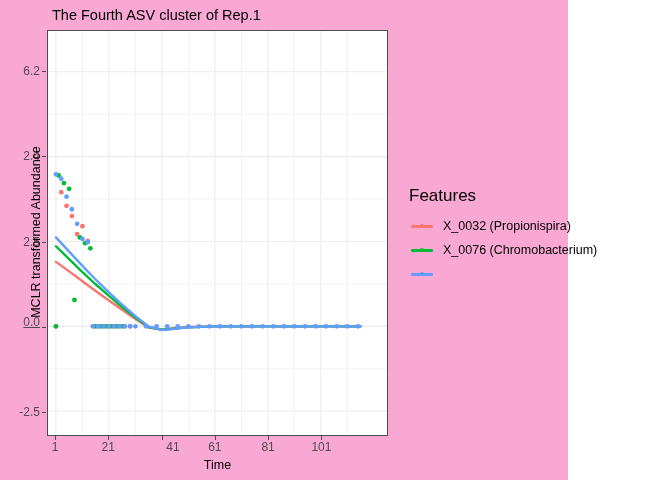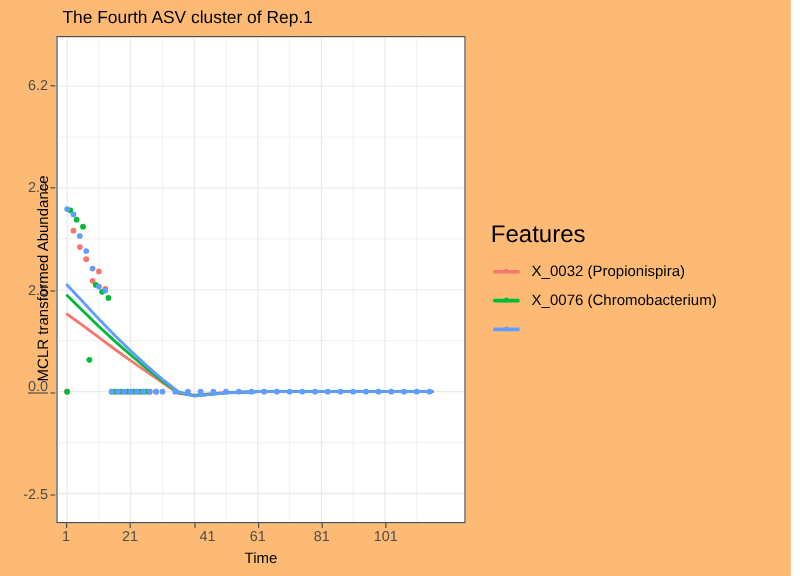--- a/index.html
+++ b/index.html
@@ -10,23 +10,23 @@
   body {
     width: 672px;
     height: 480px;
     font-family: "Liberation Sans", sans-serif;
     position: relative;
     overflow: hidden;
   }
   #root {
     position: absolute;
     left: 0; top: 0;
-    width: 659px;
+    width: 568px;
     height: 480px;
-    background: #fdba74;
+    background: #f9a8d4;
   }
   
   .plot-title {
     position: absolute;
     left: 52px;
     top: 7px;
     font-size: 14.5px;
     color: #000000;
     white-space: nowrap;
     line-height: 17px;
@@ -110,21 +110,21 @@
     transform: rotate(-90deg);
   }
   
   #legend {
     position: absolute;
     left: 409px;
     top: 186px;
     width: 258px;
   }
   #legend-title {
-    font-size: 20px;
+    font-size: 17px;
     color: #000000;
     margin-bottom: 9px;
     line-height: 20px;
   }
   .legend-item {
     display: flex;
     align-items: center;
     height: 22px;
     margin-bottom: 2px;
   }

